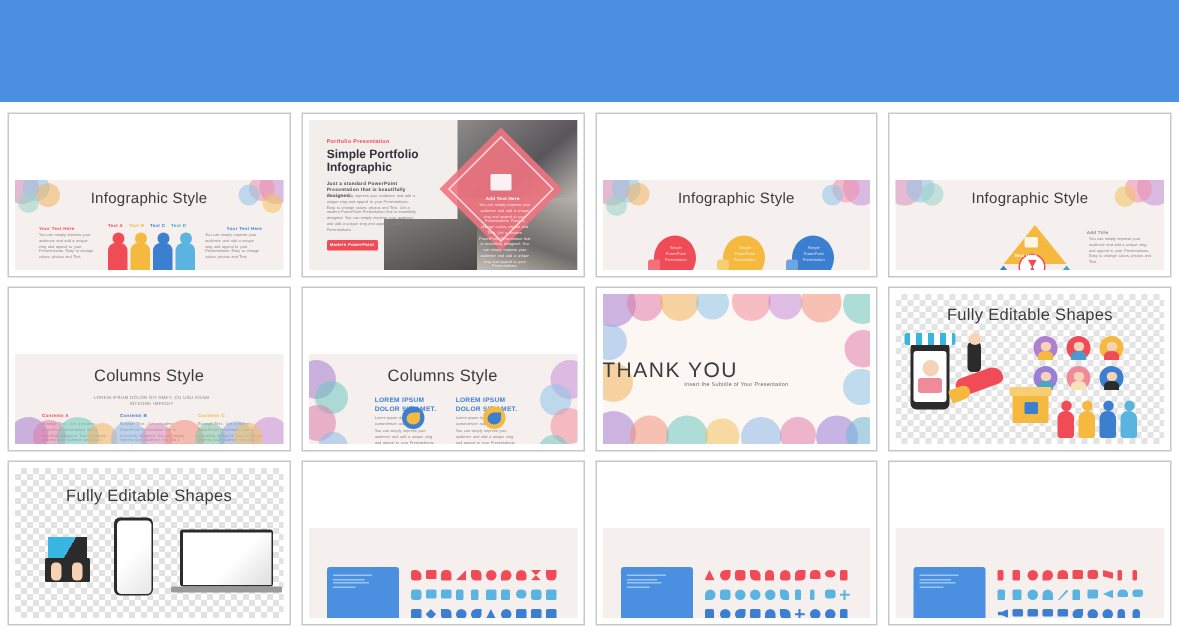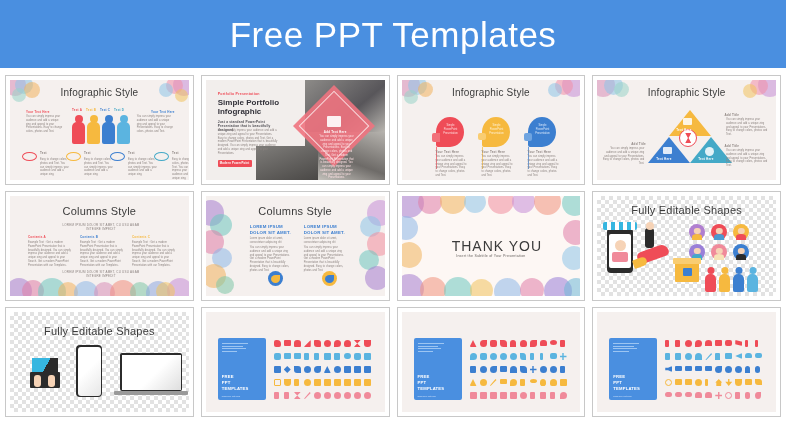--- a/index.html
+++ b/index.html
@@ -55,21 +55,21 @@
     border: 1px solid #c8c8c8;
     background: #ffffff;
     overflow: hidden;
   }
   .slide {
     position: absolute;
     inset: 4px;
     overflow: hidden;
     background: #f4efed;
   }
-  .slide.paper { background: #f5f0ee; }
+  .slide.paper { background: #f5f0ee; margin-top: 40px; }
   .slide.checker {
     background-color: #ffffff;
     background-image:
       linear-gradient(45deg, #e2e2e2 25%, transparent 25%, transparent 75%, #e2e2e2 75%),
       linear-gradient(45deg, #e2e2e2 25%, transparent 25%, transparent 75%, #e2e2e2 75%);
     background-size: 8px 8px;
     background-position: 0 0, 4px 4px;
   }
   .inner {
     position: absolute;
@@ -250,21 +250,20 @@
     position: absolute;
     background: #9a9a9a;
     border-radius: 1px;
   }
 </style>
 </head>
 <body>
 
 <div class="banner">
   <div class="banner-title">
-    <span class="banner-main">Free PPT Templates</span>
   </div>
 </div>
 
 <div class="grid">
 
   <div class="card">
     <div class="slide paper">
       <div class="inner">
 
         <div class="blob" style="left:-6px;top:-6px;width:22px;height:22px;background:#d98fb8;"></div>
@@ -502,21 +501,21 @@
         <div class="blob" style="right:-6px;top:50px;width:24px;height:24px;background:#8fc5e8;"></div>
         <div class="blob" style="left:-8px;bottom:-8px;width:30px;height:30px;background:#a77fd0;"></div>
         <div class="blob" style="left:18px;bottom:-7px;width:26px;height:26px;background:#f2947f;"></div>
         <div class="blob" style="left:42px;bottom:-9px;width:28px;height:28px;background:#6fc8c0;"></div>
         <div class="blob" style="left:68px;bottom:-6px;width:23px;height:23px;background:#f2c45f;"></div>
         <div class="blob" style="left:92px;bottom:-9px;width:27px;height:27px;background:#8fb8e8;"></div>
         <div class="blob" style="left:118px;bottom:-6px;width:24px;height:24px;background:#e07fa8;"></div>
         <div class="blob" style="right:8px;bottom:-9px;width:28px;height:28px;background:#9a7fd8;"></div>
         <div class="blob" style="right:-8px;bottom:-6px;width:24px;height:24px;background:#6fb8d8;"></div>
 
-        <div style="position:absolute;left:12px;right:0;top:42px;text-align:center;font-size:14px;color:#3b3b3b;letter-spacing:1px;">THANK YOU</div>
+        <div style="position:absolute;left:0;right:0;top:42px;text-align:left;font-size:14px;color:#3b3b3b;letter-spacing:1px;">THANK YOU</div>
         <div class="microcap" style="left:0;right:0;top:58px;text-align:center;color:#6b6663;font-size:3.6px;font-weight:normal;">Insert the Subtitle of Your Presentation</div>
       </div>
     </div>
   </div>
 
   <div class="card">
     <div class="slide checker">
       <div class="inner">
         <div class="slide-title t-top" style="top:8px;font-size:11px;">Fully Editable Shapes</div>
 

